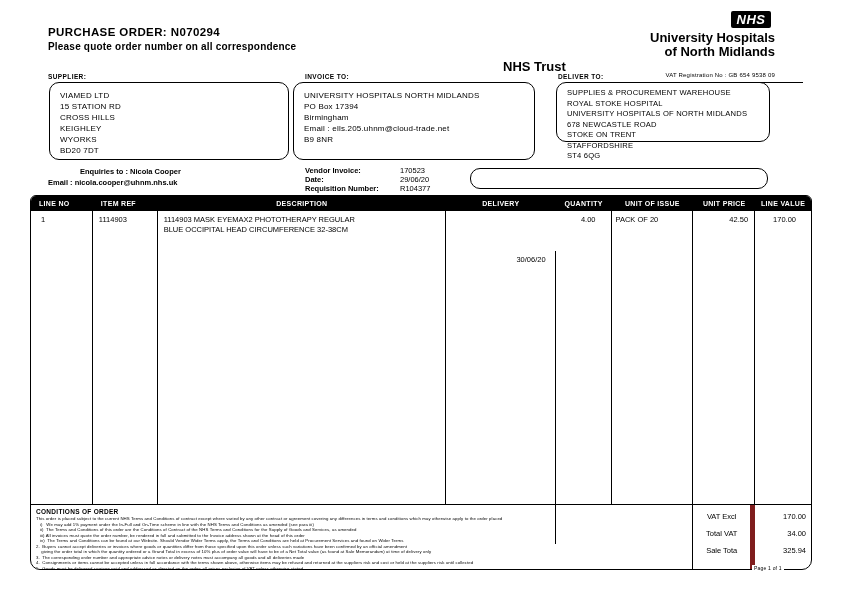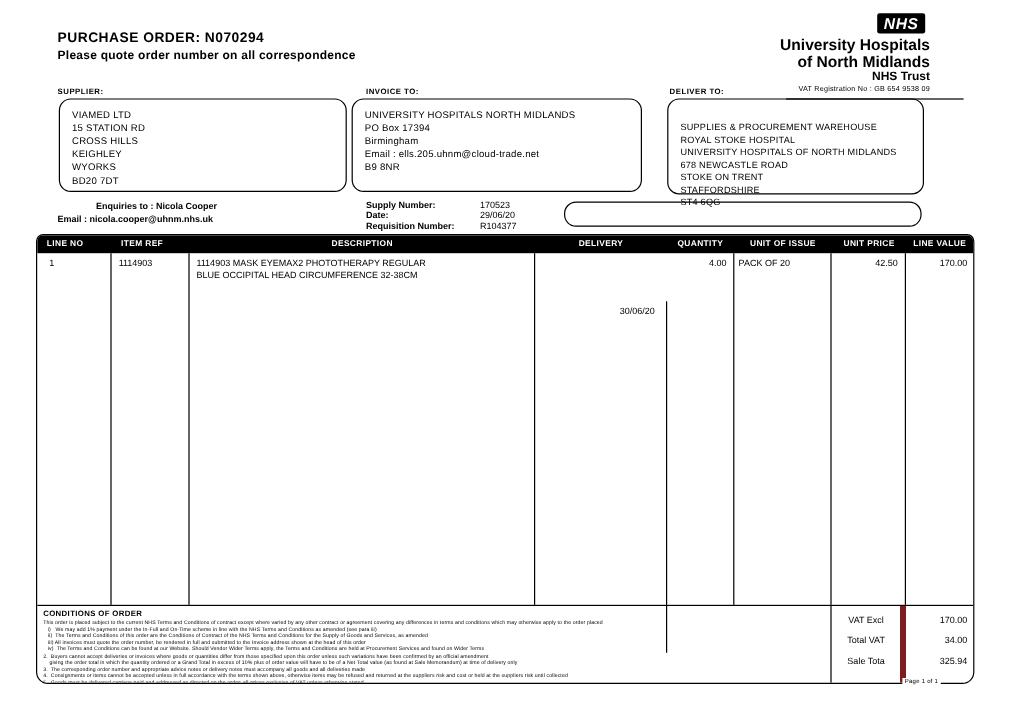--- a/index.html
+++ b/index.html
@@ -13,32 +13,32 @@
 
   
   .po-title { left:48px; top:26px; font-size:11.5px; font-weight:bold; letter-spacing:.4px; }
   .po-sub   { left:48px; top:41px; font-size:10px; font-weight:bold; letter-spacing:.2px; }
 
   .nhs-box { left:731px; top:11px; width:40px; height:17px; background:#000; color:#fff;
              display:flex; align-items:center; justify-content:center;
              font-weight:bold; font-style:italic; font-size:13px; letter-spacing:.5px; border-radius:2px; }
   .trust1 { right:67px; top:30px; font-size:13px; font-weight:bold; text-align:right; width:260px; }
   .trust2 { right:67px; top:44px; font-size:13px; font-weight:bold; text-align:right; width:260px; }
-  .trust3 { right:67px; top:59px; font-size:10px;  font-weight:bold; text-align:right; width:260px; }
+  .trust3 { right:79px; top:59px; font-size:13px;  font-weight:bold; text-align:left; width:260px; }
   .vatreg { right:67px; top:72px; font-size:6px; text-align:right; width:260px; letter-spacing:.2px; }
   .vatline{ left:655px; top:82px; width:148px; border-top:1px solid #000; }
 
   
   .seclabel { font-size:6.5px; font-weight:bold; letter-spacing:.4px; }
 
   .addrbox { border:1px solid #000; border-radius:10px; padding:7px 10px 0 10px;
              font-size:8px; line-height:11px; letter-spacing:.2px; }
   .box-supplier { left:33px;  top:82px; width:240px; height:78px;margin-left:16px; }
   .box-invoice  { left:293px; top:82px; width:242px; height:78px; }
-  .box-deliver  { left:556px; top:82px; width:214px; height:80px; font-size:7.6px; line-height:10.5px; padding-top:18px; }
+  .box-deliver  { left:556px; top:82px; width:214px; height:60px; font-size:7.6px; line-height:10.5px; padding-top:5px; }
 
   .enq  { left:48px; top:167px; font-size:7.5px; font-weight:bold;padding-left:32px; }
   .eml  { left:48px; top:178px; font-size:7.5px; font-weight:bold; }
 
   .meta { left:305px; top:166px; font-size:7.5px; line-height:9.2px; font-weight:bold; }
   .meta .mrow { display:flex; }
   .meta .mlabel { width:95px; }
   .meta .mvalue { font-weight:normal; }
 
   .emptybox { left:470px; top:168px; width:298px; height:21px; border:1px solid #000; border-radius:10px; }
@@ -52,21 +52,21 @@
   .tbody { display:flex; flex:1 1 auto; }
   .col { height:100%; }
   .c0{width:62px;}  .c1{width:65px;}  .c2{width:289px;} .c3{width:110px;}
   .c4{width:56px;}  .c5{width:82px;}  .c6{width:62px;}  .c7{width:56px;}
   .thead .hcell { text-align:center; }
   .thead .hleft { text-align:left; padding-left:8px; }
   .tbody .col { border-right:1px solid #000; padding-top:4px; font-size:7.5px; line-height:10px; }
   .tbody .col:last-child { border-right:none; }
   .tal{ text-align:left; }  .tar{ text-align:right; }
   .pl10{padding-left:10px;} .pl6{padding-left:6px;} .pl4{padding-left:4px;}
-  .pr5{padding-right:5px;}  .pr6{padding-right:6px;} .pr9{padding-right:9px;margin-top:40px;}
+  .pr5{padding-right:15px;}  .pr6{padding-right:6px;} .pr9{padding-right:9px;margin-top:40px;}
 
   
   .bottomstrip { display:flex; border-top:1px solid #000; height:65px; flex:0 0 auto; }
   .conds { width:664px; border-right:1px solid #000; padding:3px 6px 0 5px; overflow:hidden; }
   .conds .ctitle { font-size:6.5px; font-weight:bold; letter-spacing:.3px; margin-bottom:1px; }
   .conds .cline { font-size:4.3px; line-height:5.5px; white-space:pre; overflow:hidden; letter-spacing:.1px; }
   .totlabels { width:62px; border-right:5px solid #7f1d1d; padding-top:7px; }
   .totvalues { width:56px; padding-top:7px; }
   .trow { height:17px; font-size:7.5px; }
   .totlabels .trow { text-align:center; }
@@ -118,21 +118,21 @@
     <div>STOKE ON TRENT</div>
     <div>STAFFORDSHIRE</div>
     <div>ST4 6QG</div>
   </div>
 
   <div class="abs enq">Enquiries to : Nicola Cooper</div>
   <div class="abs eml">Email : nicola.cooper@uhnm.nhs.uk</div>
 
   <div class="abs meta">
     <div class="mrow">
-      <span class="mlabel">Supply Number:</span>
+      <span class="mlabel">Vendor Invoice:</span>
       <span class="mvalue">170523</span>
     </div>
     <div class="mrow">
       <span class="mlabel">Date:</span>
       <span class="mvalue">29/06/20</span>
     </div>
     <div class="mrow">
       <span class="mlabel">Requisition Number:</span>
       <span class="mvalue">R104377</span>
     </div>

